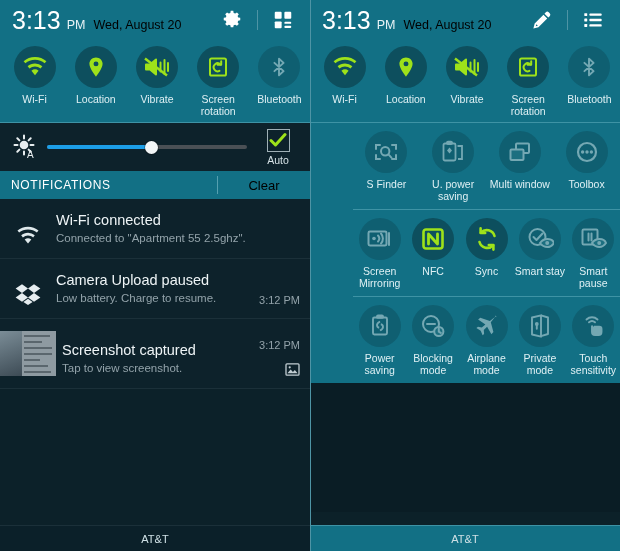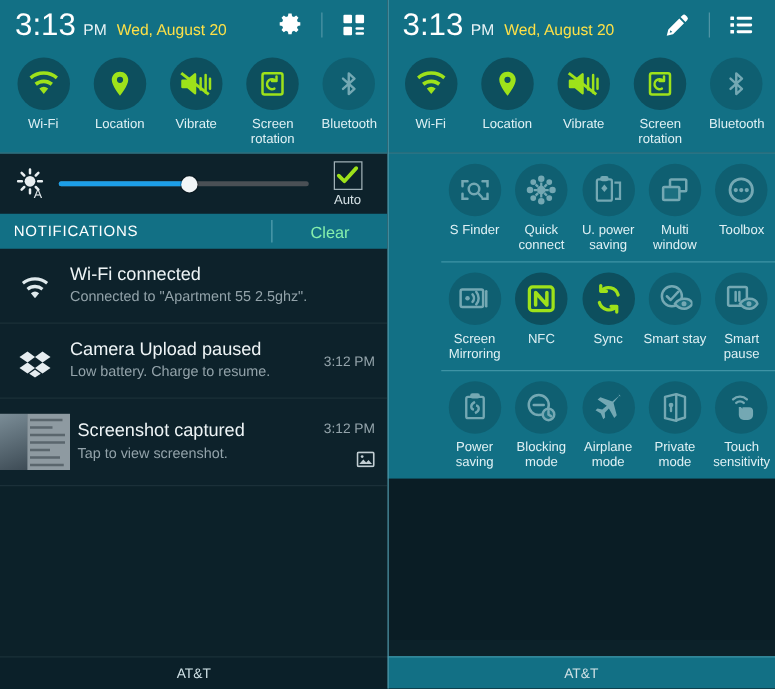--- a/index.html
+++ b/index.html
@@ -10,21 +10,21 @@
   .panel.left { background:#0c2129; }
   .panel.right { background:#0c2129; }
 
   
   .statusbar { height:40px; background:#127085; display:flex; align-items:center;
      padding:0 10px 0 12px; position:relative; }
   .clock { display:flex; align-items:baseline; color:#fff; }
   .clock .time { font-size:25px; font-weight:400; letter-spacing:0px; line-height:1;
      color:#ffffff; }
   .clock .ampm { font-size:12.5px; margin-left:6px; color:#e8f3f6; }
-  .clock .date { font-size:12.5px; margin-left:8px; color:#fde047; }
+  .clock .date { font-size:12.5px; margin-left:8px; color:#000000; }
   .sb-right { margin-left:auto; display:flex; align-items:center; gap:0px; }
   .sb-icon { width:34px; height:34px; display:flex; align-items:center; justify-content:center; }
   .sb-sep { width:1px; height:20px; background:#4e94a5; margin:0 8px; }
 
   
   .toggles { background:#127085; display:flex; padding:6px 0 5px 4px; }
   .qtoggle { flex:1; display:flex; flex-direction:column; align-items:center; }
   .qcircle { width:42px; height:42px; border-radius:50%; background:#0f5f71;
      display:flex; align-items:center; justify-content:center; }
   .qcircle.on { background:#0d4f5e; }
@@ -46,26 +46,26 @@
   .auto-box { width:46px; display:flex; flex-direction:column; align-items:center; }
   .auto-chk { width:23px; height:23px; border:1.6px solid #9fb0b6; display:flex;
      align-items:center; justify-content:center; }
   .auto-label { font-size:10.5px; color:#d6e2e6; margin-top:2px; }
 
   
   .notif-head { height:28px; background:#127085; display:flex; align-items:center;
      position:relative; }
   .notif-title { font-size:12px; color:#ffffff; letter-spacing:.6px; padding-left:11px; }
   .notif-clear { margin-left:auto; width:92px; text-align:center; font-size:13px;
-     color:#86efac; }
+     color:#000000; }
   .nh-sep { position:absolute; right:92px; top:5px; height:18px; width:1px; background:#55a0b0; }
 
   
   .notif-list { background:#0d222b; }
-  .notif-row { display:flex; align-items:center; padding:12px 10px 12px 0;
+  .notif-row { display:flex; align-items:flex-end; padding:12px 10px 12px 0;
      border-bottom:1px solid #1b3039; min-height:56px; position:relative; }
   .notif-icon { width:56px; flex:none; display:flex; justify-content:center;
      padding-top:5px; }
   .notif-body { flex:1; padding-right:6px; }
   .notif-title2 { font-size:14.5px; color:#eef4f6; line-height:18px; }
   .notif-sub { font-size:11.5px; color:#93a3aa; margin-top:2px; line-height:15px; }
   .notif-time { font-size:11px; color:#93a3aa; padding-top:3px; white-space:nowrap; }
   .notif-right { display:flex; flex-direction:column; align-items:flex-end; gap:12px; }
 
   
@@ -379,39 +379,20 @@
             <svg width="26" height="24" viewBox="0 0 26 24" fill="none" stroke="#74a8b3" stroke-width="2" stroke-linecap="round">
               <path d="M7 5H3v4M19 5h4v4M7 19H3v-4M19 19h4v-4"></path>
               <circle cx="12.2" cy="11.2" r="4.2"></circle>
               <path d="M15.4 14.4L18.4 17.6"></path>
             </svg>
           </div>
           <div class="glabel">S Finder</div>
         </div>
         <div class="gcell">
           <div class="gcircle">
-            <svg width="26" height="26" viewBox="0 0 26 26" fill="#74a8b3">
-              <circle cx="13" cy="13" r="3.4"></circle>
-              <circle cx="13" cy="4" r="2.6"></circle>
-                <circle cx="13" cy="22" r="2.6"></circle>
-              <circle cx="4" cy="13" r="2.6"></circle>
-                <circle cx="22" cy="13" r="2.6"></circle>
-              <circle cx="6.6" cy="6.6" r="2.3"></circle>
-                <circle cx="19.4" cy="19.4" r="2.3"></circle>
-              <circle cx="19.4" cy="6.6" r="2.3"></circle>
-                <circle cx="6.6" cy="19.4" r="2.3"></circle>
-              <g stroke="#74a8b3" stroke-width="1.8">
-                <path d="M13 7v3M13 16v3M7 13h3M16 13h3M8.5 8.5l2 2M15.5 15.5l2 2M17.5 8.5l-2 2M10.5 15.5l-2 2"></path>
-              </g>
-            </svg>
-          </div>
-          <div class="glabel">Quick connect</div>
-        </div>
-        <div class="gcell">
-          <div class="gcircle">
             <svg width="26" height="26" viewBox="0 0 26 26" fill="none" stroke="#74a8b3" stroke-width="1.8">
               <rect x="3.5" y="4.5" width="12" height="17" rx="1.4"></rect>
               <rect x="7" y="2.6" width="5" height="2.4" rx="1" fill="#74a8b3"></rect>
               <path d="M7 11.5l2.5-3 2.5 3-2.5 3-2.5-3z" fill="#74a8b3" stroke="none"></path>
               <path d="M17.5 7h4.5v13h-4"></path>
             </svg>
           </div>
           <div class="glabel">U. power saving</div>
         </div>
         <div class="gcell">

